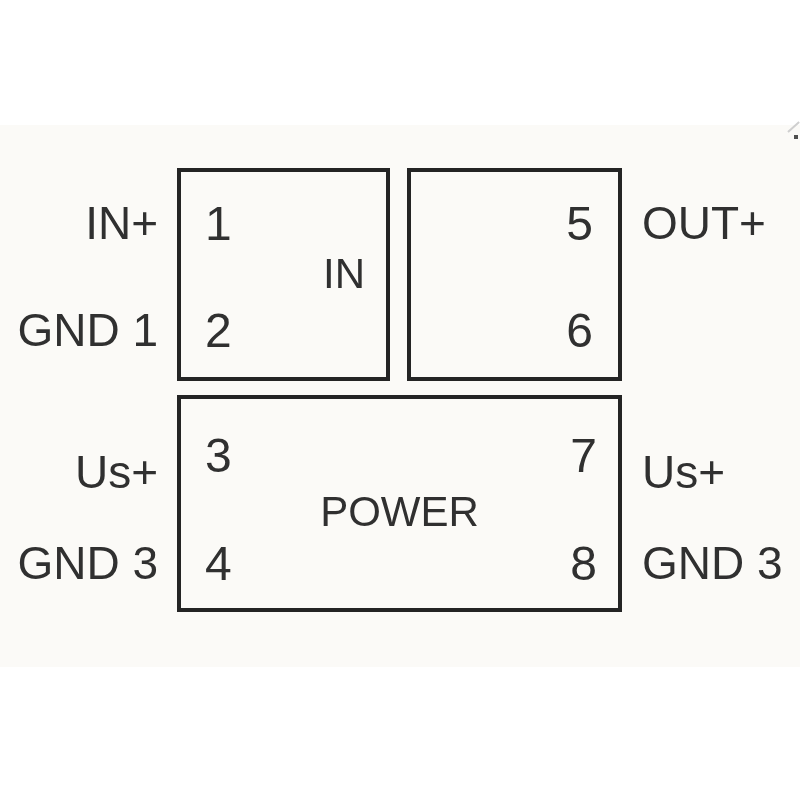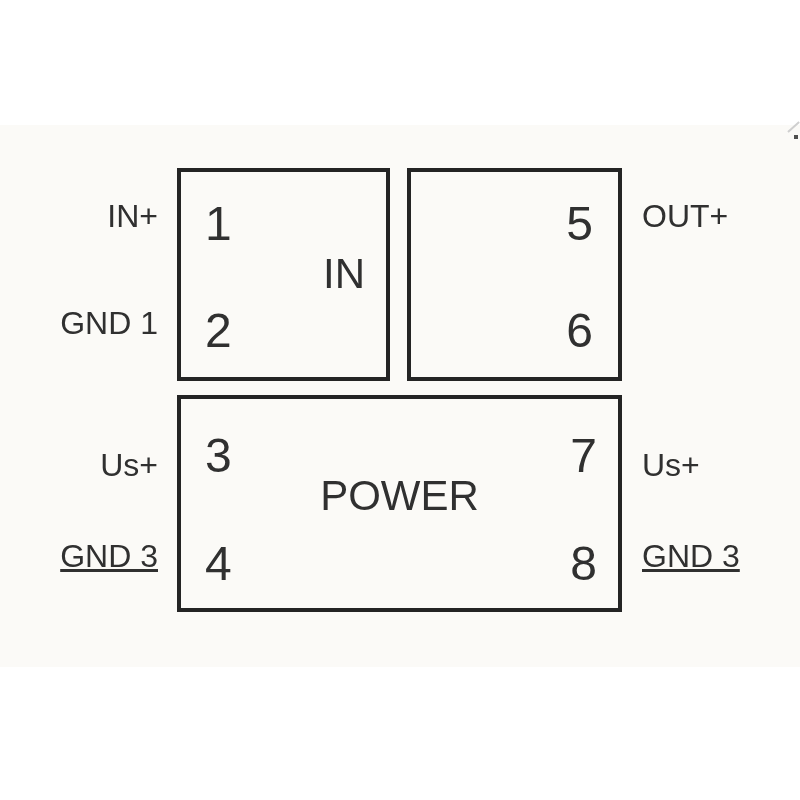--- a/index.html
+++ b/index.html
@@ -51,36 +51,36 @@
   
   .num-5 { right: 25px; top: 28px; }
   .num-6 { right: 25px; top: 135px; }
   .out-label { left: 35px; top: 81px; }
 
   
   .num-3 { left: 24px; top: 33px; }
   .num-4 { left: 24px; top: 141px; }
   .num-7 { right: 21px; top: 33px; }
   .num-8 { right: 21px; top: 141px; }
-  .power-label { left: 50%; transform: translateX(-50%); top: 76px; }
+  .power-label { left: 50%; transform: translateX(-50%); top: 92px; }
 
   
   .side-label {
     position: absolute;
-    font-size: 32px;
+    font-size: 46px;
     line-height: 1;
     white-space: nowrap;
     color: #303030;
   }
   .side-left  { right: 642px; text-align: right; }
   .side-right { left: 642px; text-align: left; }
   .row-1 { top: 200px; }
   .row-2 { top: 307px; }
   .row-3 { top: 449px; }
-  .row-4 { top: 540px; text-decoration: underline; }
+  .row-4 { top: 540px; }
 
   
   .corner-line {
     position: absolute;
     left: 788px;
     top: 131px;
     width: 15px;
     height: 2px;
     background: #cfcfcf;
     transform: rotate(-42deg);

